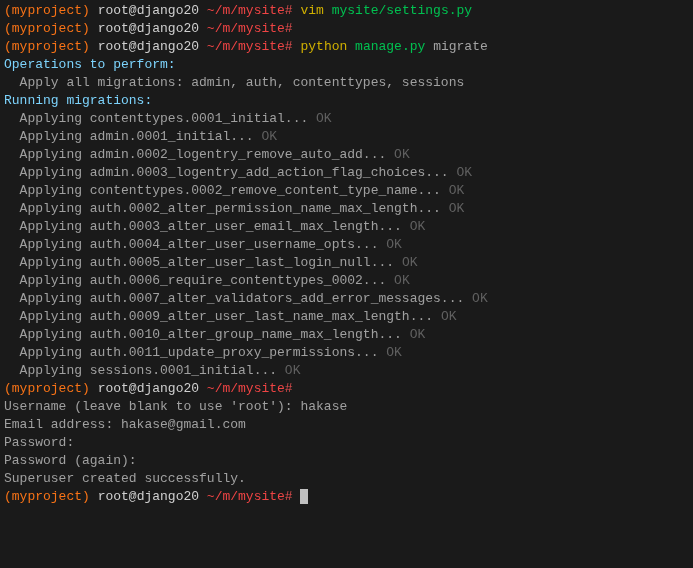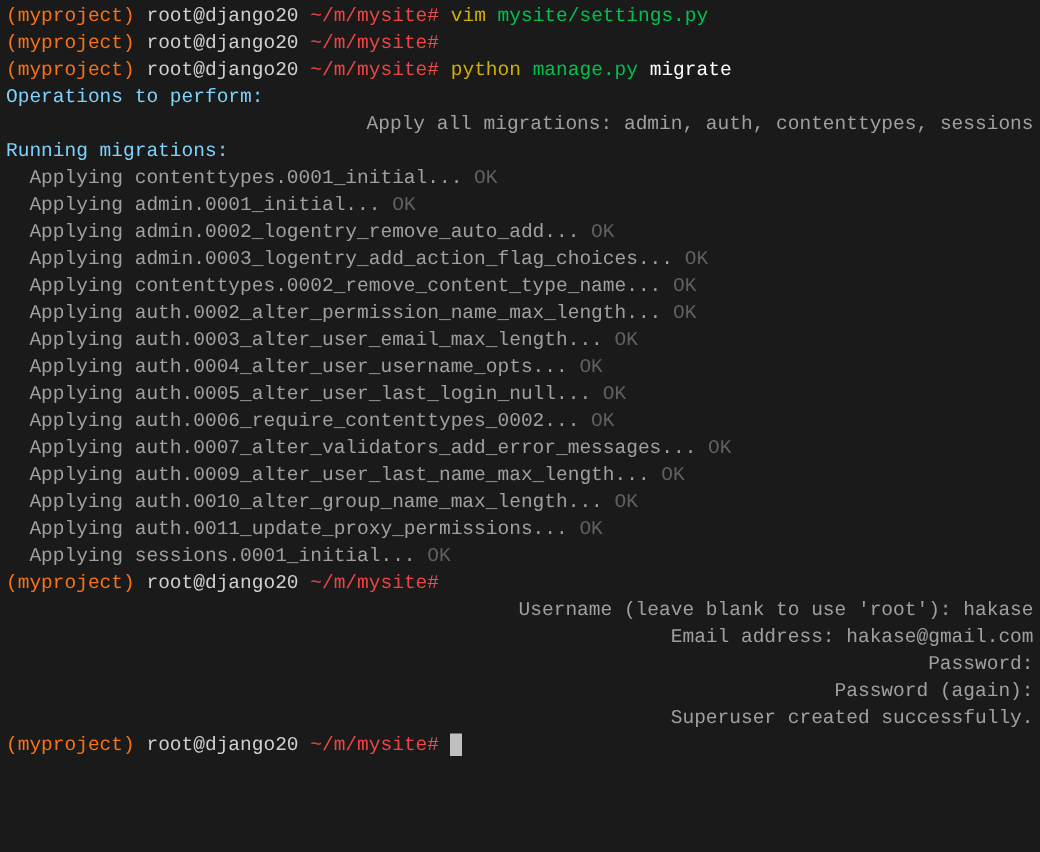--- a/index.html
+++ b/index.html
@@ -20,22 +20,22 @@
     }
     .line {
       white-space: pre;
     }
     .prompt-env { color: #f97316; }
     .prompt-user { color: #d0d0d0; }
     .prompt-path { color: #ef4444; }
     .prompt-hash { color: #e85050; }
     .cmd-yellow { color: #d0b000; margin-top: 38px; }
     .cmd-green { color: #00c050; }
-    .cmd-white { color: #ffffff; }
-    .output { color: #a0a0a0; text-align: right; }
+    .cmd-white { color: #a3a3a3; }
+    .output { color: #a0a0a0; }
     .output-white { color: #7dd3fc; }
     .ok { color: #606060; }
     .cursor {
       display: inline-block;
       width: 8px;
       height: 15px;
       background: #c0c0c0;
       vertical-align: text-bottom;
     }
   </style>

